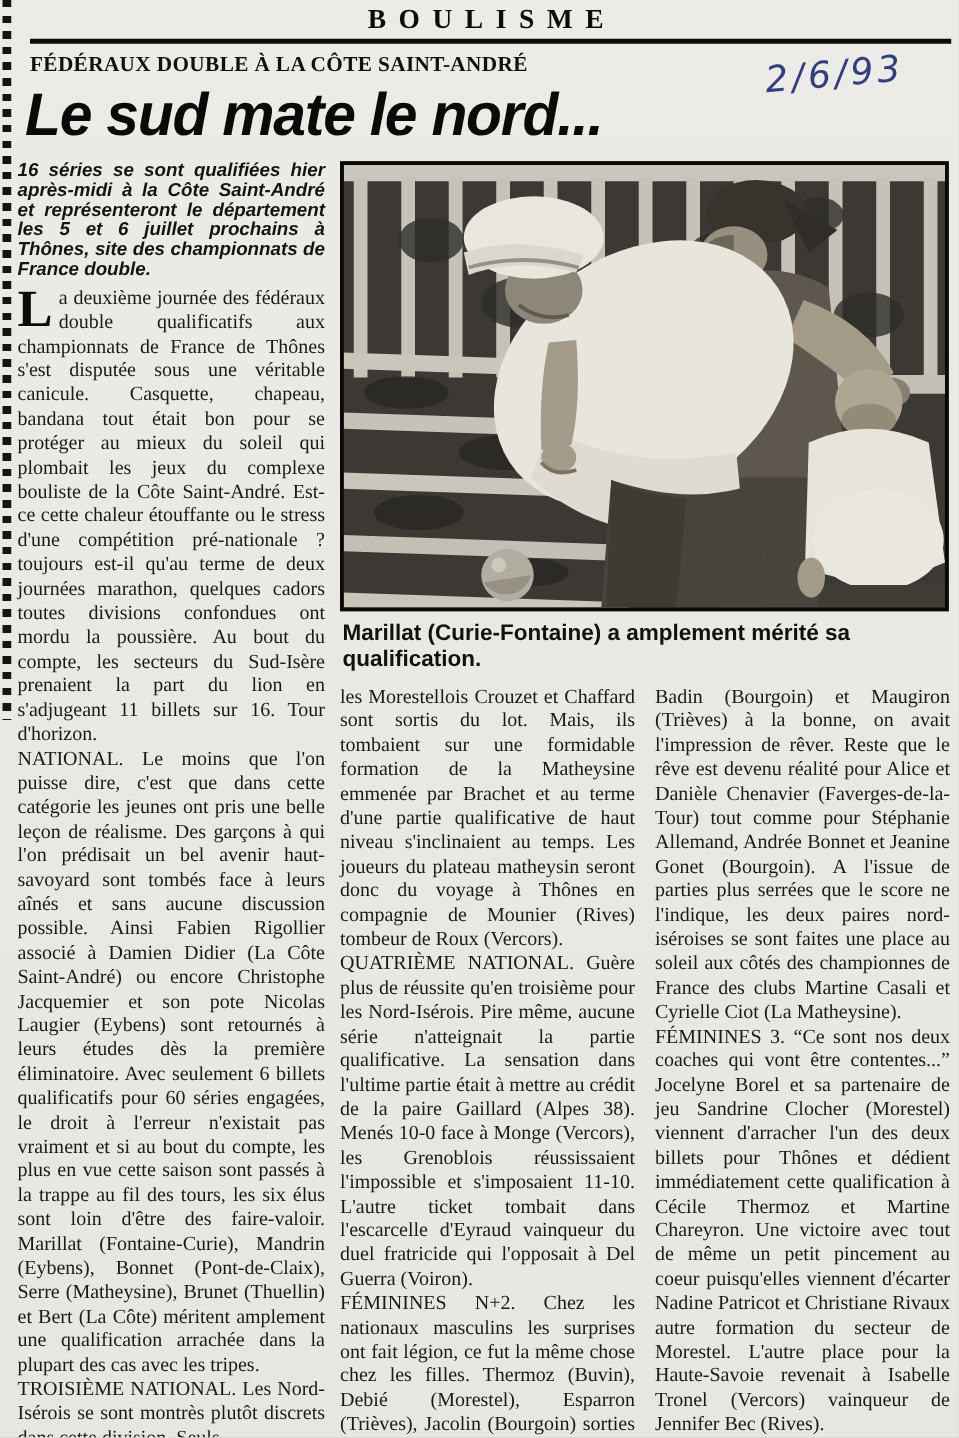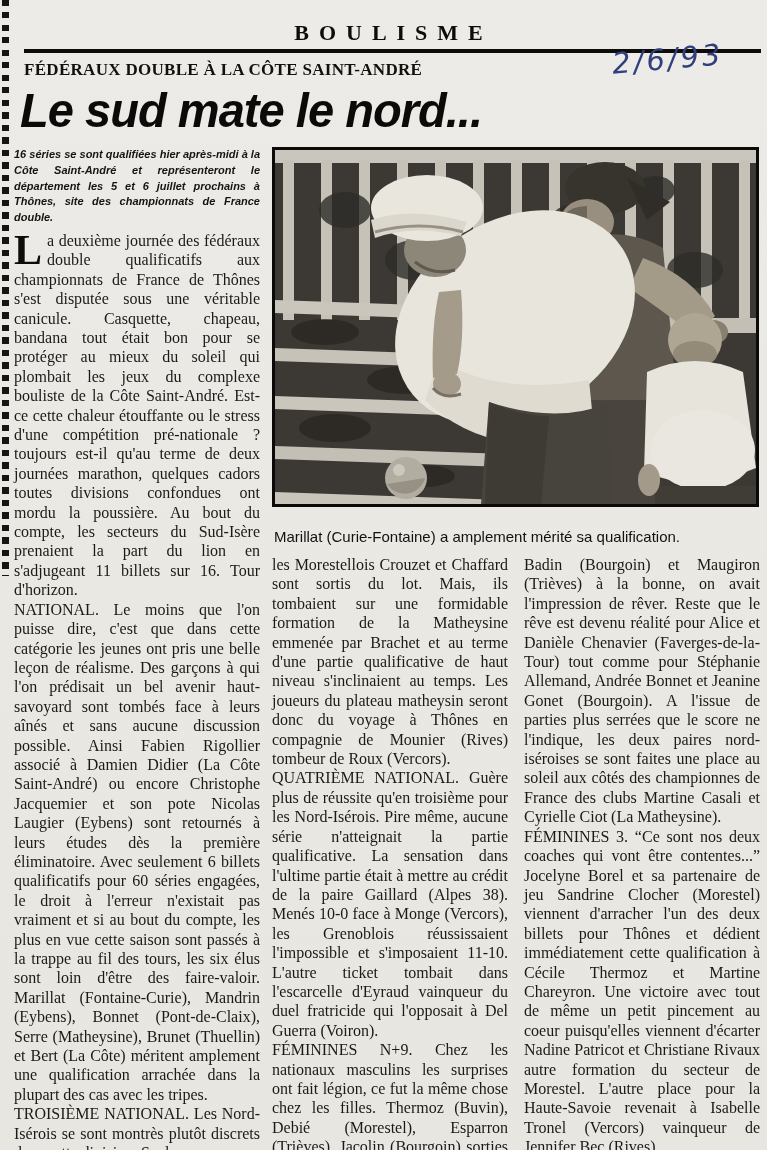--- a/index.html
+++ b/index.html
@@ -5,21 +5,21 @@
   html,body{margin:0;padding:0;background:#d8d7d3;}
   .page{
     position:relative;width:767px;height:1150px;overflow:hidden;
     background:linear-gradient(180deg,#ecebe7 0%,#e9e8e3 55%,#e7e6e1 100%);
     font-family:"Liberation Serif",serif;color:#1c1a18;
   }
   .perforation{
     position:absolute;left:2px;top:0;width:7px;height:576px;
     background:repeating-linear-gradient(180deg,#161514 0px,#161514 6px,rgba(0,0,0,0) 6px,rgba(0,0,0,0) 12.5px);
   }
-  header{margin:0 4px 0 24px;padding-top:20px;}
+  header{margin:0 4px 0 24px;padding-top:2px;}
   .masthead{
     text-align:center;font-weight:bold;font-size:22px;letter-spacing:10px;
     color:#0d0c0b;font-family:"Liberation Serif",serif;
   }
   .rule{height:4px;background:#0d0c0b;margin:3px 2px 0 0;}
   .kicker{
     font-weight:bold;font-size:17px;margin-top:7px;color:#131110;
     font-family:"Liberation Serif",serif;letter-spacing:.3px;
   }
   .date-note{
@@ -29,38 +29,38 @@
   }
   .headline{
     font-family:"Liberation Sans",sans-serif;font-weight:bold;font-style:italic;
     font-size:48px;line-height:54px;letter-spacing:-1px;margin:4px 0 0 -4px;
     transform:scaleX(.98);transform-origin:left;color:#0b0a09;white-space:nowrap;
   }
   .content{display:flex;gap:12px;margin:9px 2px 0 14px;}
   .col-left{width:246px;flex:none;}
   .lead{
     font-family:"Liberation Sans",sans-serif;font-weight:bold;font-style:italic;
-    font-size:11px;line-height:15.8px;text-align:justify;color:#16140f;
+    font-size:15px;line-height:15.8px;text-align:justify;color:#16140f;
     margin:0 0 5px 0;
   }
   p{margin:0;}
   .bodytext{font-size:16px;line-height:19.4px;text-align:justify;hyphens:auto;}
   .dropcap{
     float:left;font-weight:bold;font-size:42px;line-height:33px;
     padding:3px 5px 0 0;color:#0d0c0b;
   }
   .sec-head{font-weight:normal;}
   .main-right{flex:1;display:flex;flex-direction:column;}
   figure{margin:0;}
   .photo-frame{
     border:3px solid #0b0a09;width:481px;height:354px;background:#3b3833;overflow:hidden;
   }
   figcaption{
-    font-family:"Liberation Sans",sans-serif;font-weight:normal;font-size:15px;
-    margin:21px 0 8px 2px;color:#121110;
+    font-family:"Liberation Sans",sans-serif;font-weight:bold;font-size:18px;
+    margin:7px 0 8px 2px;color:#121110;
   }
   .two-cols{display:flex;gap:16px;margin-top:2px;}
   .two-cols .col{width:236px;flex:none;}
   .signature{
     text-align:right;font-weight:bold;font-style:italic;font-size:17px;
     margin-top:4px;padding-right:14px;
   }
   .end-mark{
     font-style:normal;font-size:11px;margin-left:16px;vertical-align:1px;color:#1c1a18;
   }
@@ -178,21 +178,21 @@
           </svg>
         </div>
         <figcaption>Marillat (Curie-Fontaine) a amplement mérité sa qualification.</figcaption>
       </figure>
 
       <div class="two-cols bodytext">
         <div class="col">
           <p>les Morestellois Crouzet et Chaffard sont sortis du lot. Mais, ils tombaient sur une formidable formation de la Matheysine emmenée par Brachet et au terme d'une partie qualificative de haut niveau s'inclinaient au temps. Les joueurs du plateau matheysin seront donc du voyage à Thônes en compagnie de Mounier (Rives) tombeur de Roux (Vercors).</p>
           <p><b class="sec-head">QUATRIÈME NATIONAL.</b>
             <span>Guère plus de réussite qu'en troisième pour les Nord-Isérois. Pire même, aucune série n'atteignait la partie qualificative. La sensation dans l'ultime partie était à mettre au crédit de la paire Gaillard (Alpes 38). Menés 10-0 face à Monge (Vercors), les Grenoblois réussissaient l'impossible et s'imposaient 11-10. L'autre ticket tombait dans l'escarcelle d'Eyraud vainqueur du duel fratricide qui l'opposait à Del Guerra (Voiron).</span></p>
-          <p><b class="sec-head">FÉMININES N+9.</b>
+          <p><b class="sec-head">FÉMININES N+2.</b>
             <span>Chez les nationaux masculins les surprises ont fait légion, ce fut la même chose chez les filles. Thermoz (Buvin), Debié (Morestel), Esparron (Trièves), Jacolin (Bourgoin) sorties à la pré-qualificative puis France et Piccardi (Alpes 38),</span></p>
         </div>
         <div class="col">
           <p>Badin (Bourgoin) et Maugiron (Trièves) à la bonne, on avait l'impression de rêver. Reste que le rêve est devenu réalité pour Alice et Danièle Chenavier (Faverges-de-la-Tour) tout comme pour Stéphanie Allemand, Andrée Bonnet et Jeanine Gonet (Bourgoin). A l'issue de parties plus serrées que le score ne l'indique, les deux paires nord-iséroises se sont faites une place au soleil aux côtés des championnes de France des clubs Martine Casali et Cyrielle Ciot (La Matheysine).</p>
           <p><b class="sec-head">FÉMININES 3.</b>
             <span>“Ce sont nos deux coaches qui vont être contentes...” Jocelyne Borel et sa partenaire de jeu Sandrine Clocher (Morestel) viennent d'arracher l'un des deux billets pour Thônes et dédient immédiatement cette qualification à Cécile Thermoz et Martine Chareyron. Une victoire avec tout de même un petit pincement au coeur puisqu'elles viennent d'écarter Nadine Patricot et Christiane Rivaux autre formation du secteur de Morestel. L'autre place pour la Haute-Savoie revenait à Isabelle Tronel (Vercors) vainqueur de Jennifer Bec (Rives).</span></p>
           <p class="signature"><span>R.N.</span><span class="end-mark">■</span></p>
         </div>
       </div>
     </div>

